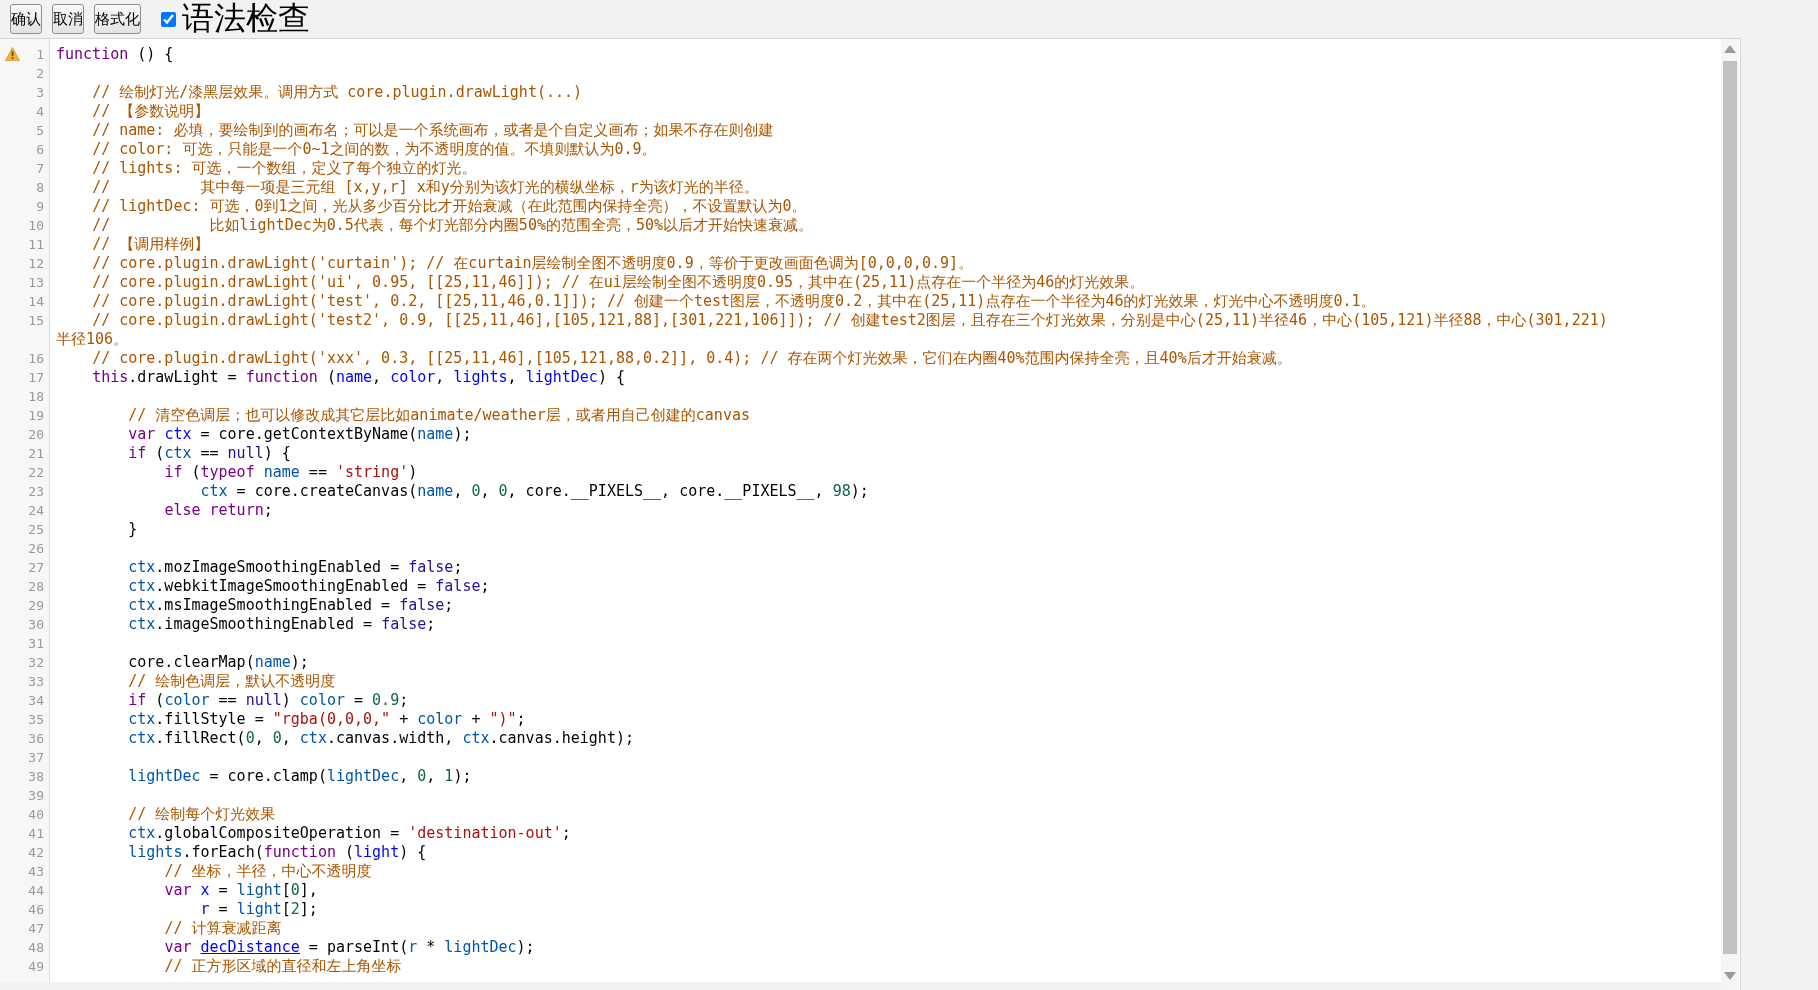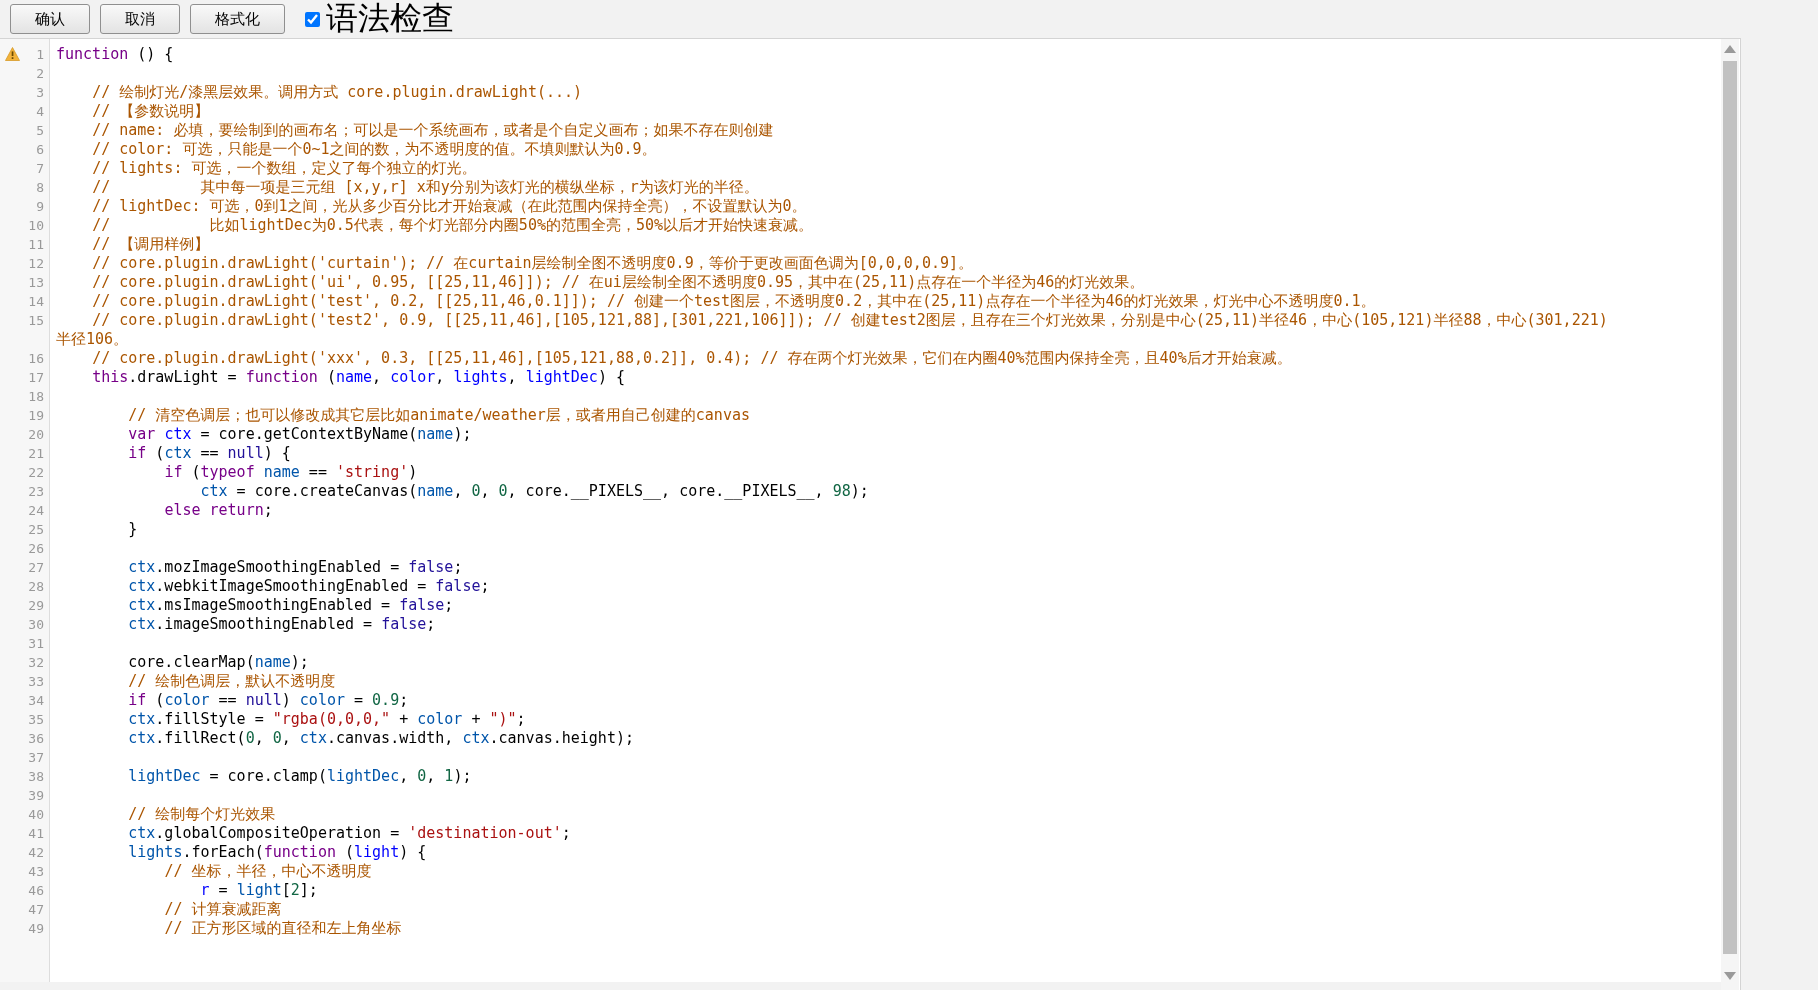--- a/index.html
+++ b/index.html
@@ -8,21 +8,21 @@
     background:#f2f2f2;font-family:"Liberation Sans",sans-serif;
   }
   
   .toolbar{
     position:absolute;top:0;left:0;width:100%;height:38px;
     display:flex;align-items:center;padding-left:10px;box-sizing:border-box;
   }
   .btn{
     font-family:"Liberation Sans",sans-serif;
     font-size:15px;color:#000;margin-right:10px;height:30px;
-    padding:1px 24px;border:1px solid #8f8f8f;border-radius:3px;
+    padding:1px 0;border:1px solid #8f8f8f;border-radius:3px;
     background:linear-gradient(#f9f9f9,#e3e3e3);cursor:pointer;
   }
   .chk{width:15px;height:15px;margin:0 6px 0 10px;}
   .syntax-label{font-size:32px;color:#000000;}
   
   .editor{
     position:absolute;top:38px;left:0;width:1741px;height:952px;
     background:#ffffff;border-top:1px solid #d4d4d4;border-right:1px solid #d4d4d4;
     box-sizing:border-box;overflow:hidden;
   }
@@ -248,26 +248,34 @@
       </div>
       <div class="row">
         <span class="gnum">42</span>
         <span class="code"><span class="tk-p">        </span><span class="tk-v">lights</span><span class="tk-p">.forEach(</span><span class="tk-k">function</span><span class="tk-p"> (</span><span class="tk-d">light</span><span class="tk-p">) {</span></span>
       </div>
       <div class="row">
         <span class="gnum">43</span>
         <span class="code"><span class="tk-c">            // 坐标，半径，中心不透明度</span></span>
       </div>
       <div class="row">
+        <span class="gnum">44</span>
+        <span class="code"><span class="tk-p">            </span><span class="tk-k">var</span><span class="tk-p"> </span><span class="tk-d">x</span><span class="tk-p"> = </span><span class="tk-v">light</span><span class="tk-p">[</span><span class="tk-n">0</span><span class="tk-p">],</span></span>
+      </div>
+      <div class="row">
         <span class="gnum">46</span>
         <span class="code"><span class="tk-p">                </span><span class="tk-d">r</span><span class="tk-p"> = </span><span class="tk-v">light</span><span class="tk-p">[</span><span class="tk-n">2</span><span class="tk-p">];</span></span>
       </div>
       <div class="row">
         <span class="gnum">47</span>
         <span class="code"><span class="tk-c">            // 计算衰减距离</span></span>
+      </div>
+      <div class="row">
+        <span class="gnum">48</span>
+        <span class="code"><span class="tk-p">            </span><span class="tk-k">var</span><span class="tk-p"> </span><span class="tk-d tk-u">decDistance</span><span class="tk-p"> = parseInt(</span><span class="tk-v">r</span><span class="tk-p"> * </span><span class="tk-v">lightDec</span><span class="tk-p">);</span></span>
       </div>
       <div class="row">
         <span class="gnum">49</span>
         <span class="code"><span class="tk-c">            // 正方形区域的直径和左上角坐标</span></span>
       </div>
     </div>
   <div class="hband"></div>
   <div class="vscroll">
     <div class="sb-arrow up">
         <div class="tri-up"></div>

